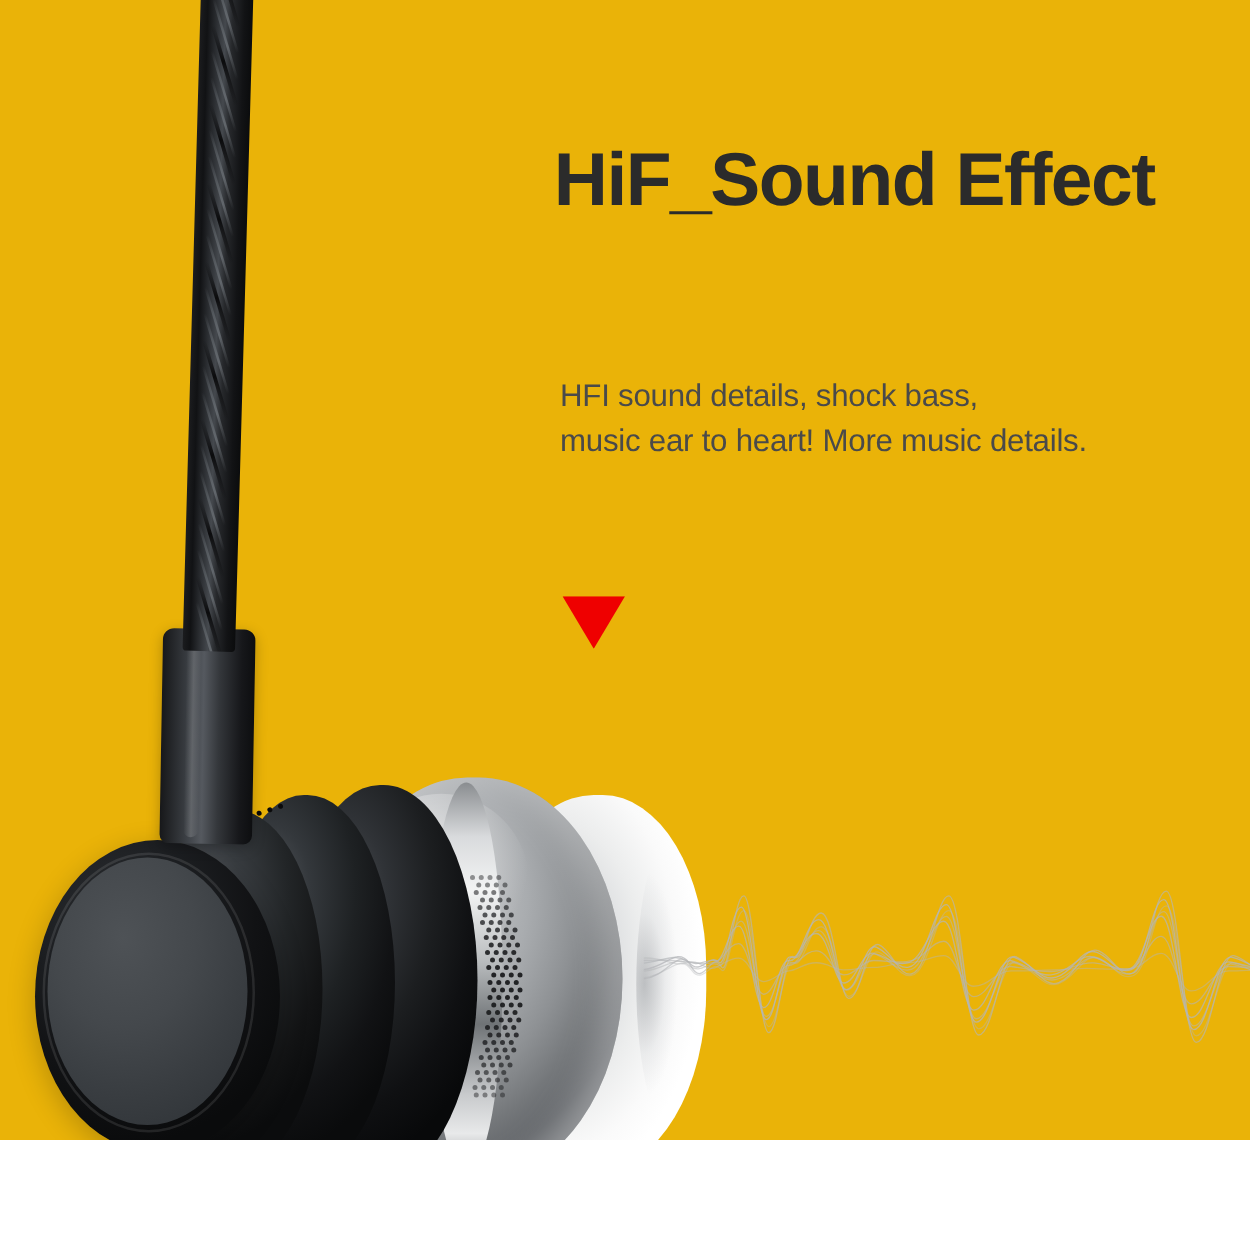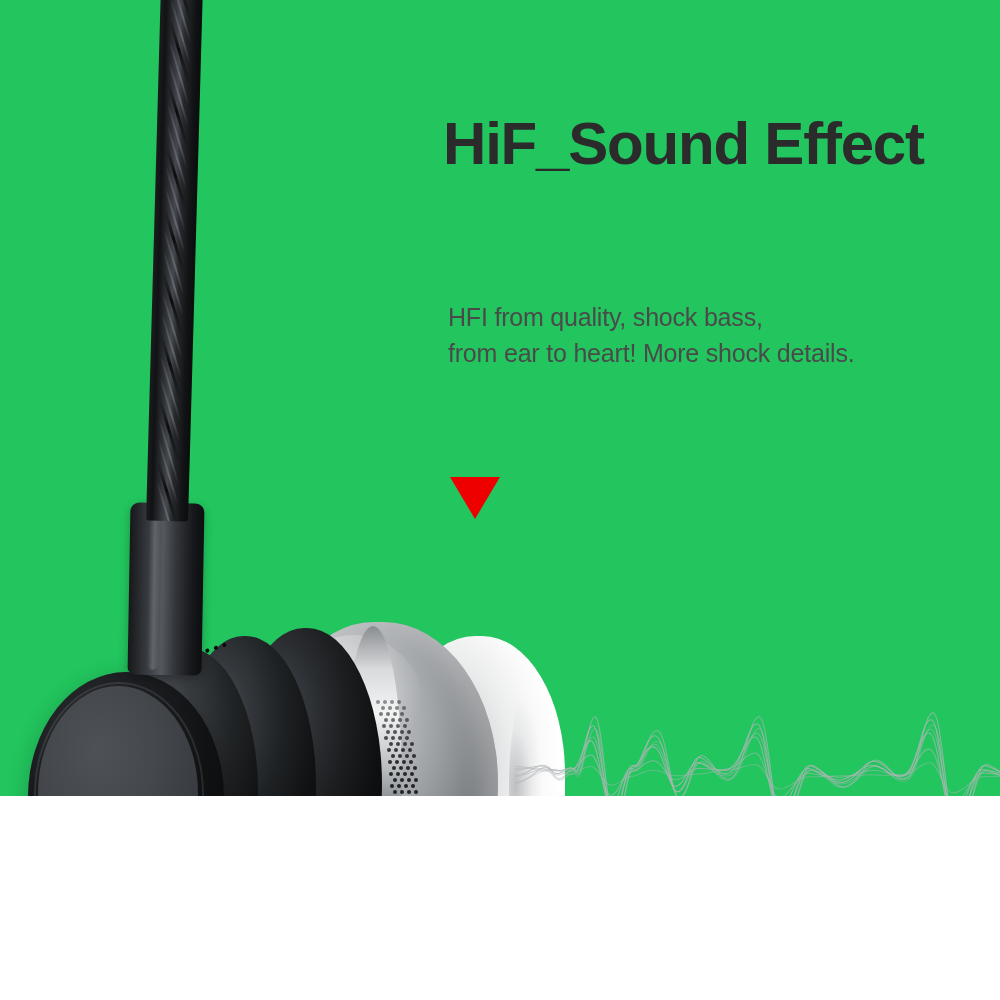--- a/index.html
+++ b/index.html
@@ -6,22 +6,22 @@
     margin: 0;
     padding: 0;
     background: #ffffff;
   }
   body {
     font-family: "Liberation Sans", sans-serif;
   }
   #stage {
     position: relative;
     width: 1000px;
-    height: 796px;
-    background: #22c55e;
+    height: 912px;
+    background: #eab308;
     overflow: hidden;
   }
 
   
   .copy-block {
     position: absolute;
     left: 443px;
     top: 112px;
     width: 545px;
   }
@@ -459,21 +459,21 @@
           <path d="M0,112 C20,110 28,90 38,105 C48,120 54,94 62,105 C68,113 72,54 80,54 C88,54 92,154 100,154 C108,154 112,94 120,99 C128,104 132,68 142,68 C152,68 156,128 164,128 C174,128 178,86 188,90 C198,94 204,112 214,110 C228,108 234,54 244,54 C254,54 258,156 268,156 C280,156 286,94 298,99 C314,106 320,122 332,117 C346,112 352,90 364,95 C376,100 380,115 392,110 C404,105 408,50 418,50 C428,50 432,162 442,162 C454,162 460,97 472,99 C484,101 490,113 500,106" stroke="#b4b6b9" opacity="0.39" transform="translate(0,6.300000000000001) scale(1,0.9279999999999999)"></path>
         </g>
     </svg>
   </div>
 
   <div class="copy-block">
     <div class="headline">HiF_Sound Effect</div>
   </div>
 
   <div class="body-copy">
-    <span class="line">HFI from quality, shock bass,</span>
-    <span class="line">from ear to heart! More shock details.</span>
+    <span class="line">HFI sound details, shock bass,</span>
+    <span class="line">music ear to heart! More music details.</span>
   </div>
 
   <svg class="arrow-marker" viewBox="0 0 50 42">
     <polygon id="marker-tri" points="0,0 50,0 25,42" fill="#ef0000"></polygon>
   </svg>
 
 </div>
 
 </body></html>

